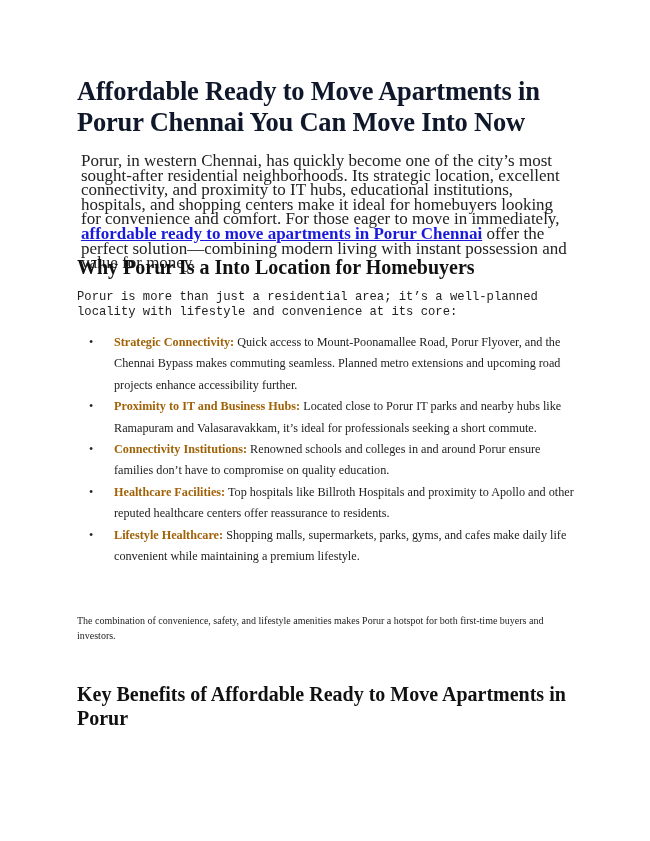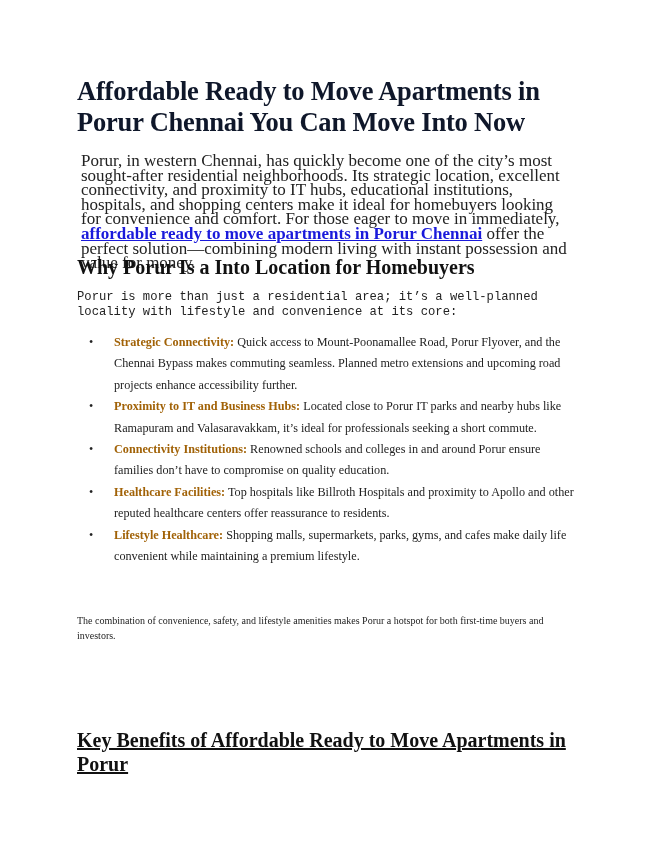--- a/index.html
+++ b/index.html
@@ -52,21 +52,21 @@
       margin: 0;
       font-size: 20px;
       line-height: 24px;
       font-weight: bold;
       color: #111;
       position: absolute;
       left: 0;
       width: 500px;
     }
     .h2-why { top: 255px; }
-    .h2-benefits { top: 728px; line-height: 23px; text-decoration: underline; }
+    .h2-benefits { top: 682px; line-height: 23px; }
     .lead {
       position: absolute;
       top: 290px;
       left: 0;
       width: 490px;
       margin: 0;
       font-size: 12.2px;
       line-height: 14.6px;
       color: #222;
       font-family: Liberation Mono, monospace;

